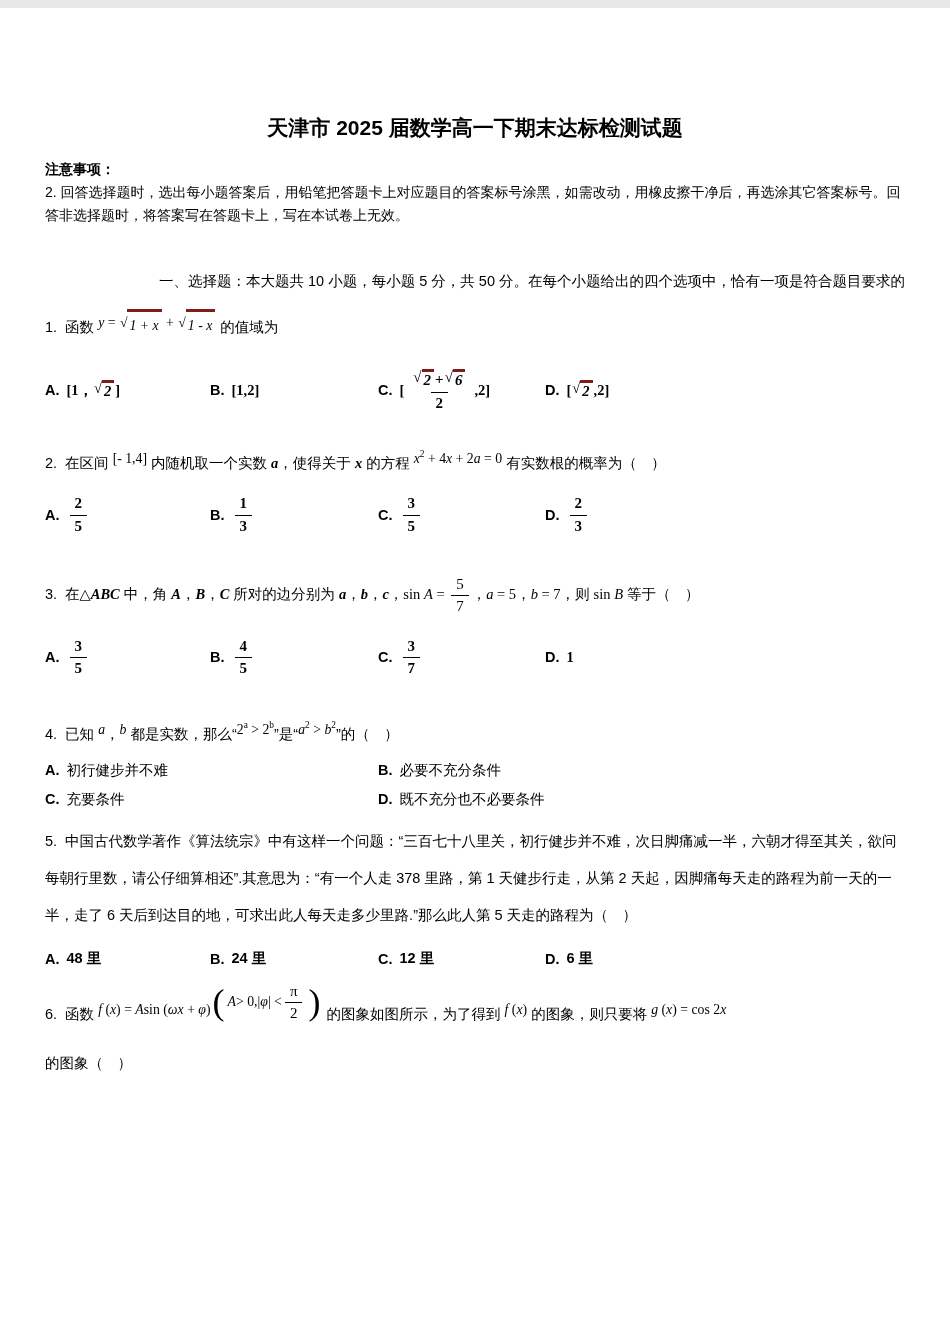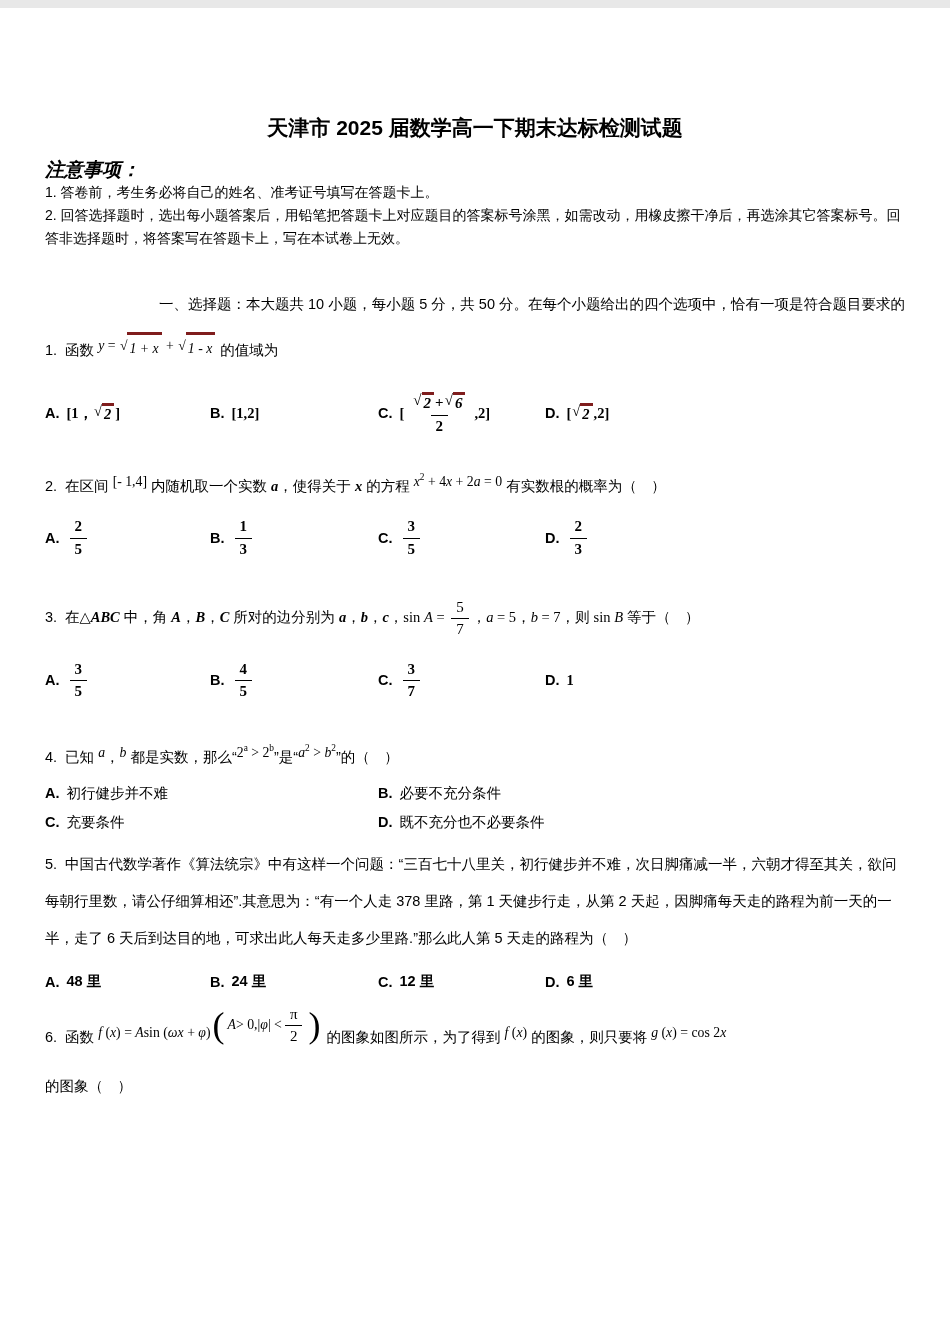--- a/index.html
+++ b/index.html
@@ -1,20 +1,20 @@
 <!DOCTYPE html>
 <html><head>
 <meta charset="utf-8">
 <style>
   html,body{margin:0;padding:0;background:#e8e8e8;}
   .sheet{width:950px;height:1344px;background:#ffffff;margin:8px auto;box-sizing:border-box;
          padding:106px 45px 8px 45px;font-family:"Liberation Sans","DejaVu Sans",sans-serif;
          color:#000;overflow:hidden;}
   .title{font-size:21px;font-weight:700;text-align:center;margin:0 0 16px 0;}
-  .notes-label{font-size:19px;line-height:23px;margin:0;font-weight:600;font-style:italic;}
+  .notes-label{font-size:14px;line-height:23px;margin:0;font-weight:600;}
   .note{font-size:14px;line-height:23px;margin:0;}
   .section-head{font-size:14.5px;line-height:24px;margin:42px 0 0 0;text-align:right;}
   .question{margin:0;}
   .stem{font-size:14.5px;line-height:28px;margin:0;}
   .qnum{margin-right:8px;}
   .tail{font-size:14.5px;margin:24px 0 0 0;}
   .opts{display:grid;grid-template-columns:165px 168px 167px 1fr;align-items:center;
         font-size:14.5px;}
   .opts.two{grid-template-columns:333px 1fr;row-gap:10px;}
   .opt{display:flex;align-items:center;}
@@ -46,21 +46,20 @@
   .q6{margin-top:10px;}  .q6 .stem{line-height:30px;}
 </style>
 </head>
 <body>
 
 <div class="sheet">
 
   <h1 class="title">天津市 2025 届数学高一下期末达标检测试题</h1>
 
   <p class="notes-label">注意事项：</p>
-  <p class="note">1. 答卷前，考生务必将自己的姓名、准考证号填写在答题卡上。</p>
   <p class="note">2. 回答选择题时，选出每小题答案后，用铅笔把答题卡上对应题目的答案标号涂黑，如需改动，用橡皮擦干净后，再选涂其它答案标号。回答非选择题时，将答案写在答题卡上，写在本试卷上无效。</p>
 
   <p class="section-head">一、选择题：本大题共 10 小题，每小题 5 分，共 50 分。在每个小题给出的四个选项中，恰有一项是符合题目要求的</p>
 
   <div class="question q1">
     <p class="stem">
       <span class="qnum">1.</span><span>函数 <span class="raise"><span class="seg-i">y</span><span class="seg-m"> = </span><span class="sqrt">
               <span class="rsym">√</span>
               <span class="rd">1 + x</span>
             </span><span class="seg-m"> + </span><span class="sqrt">

